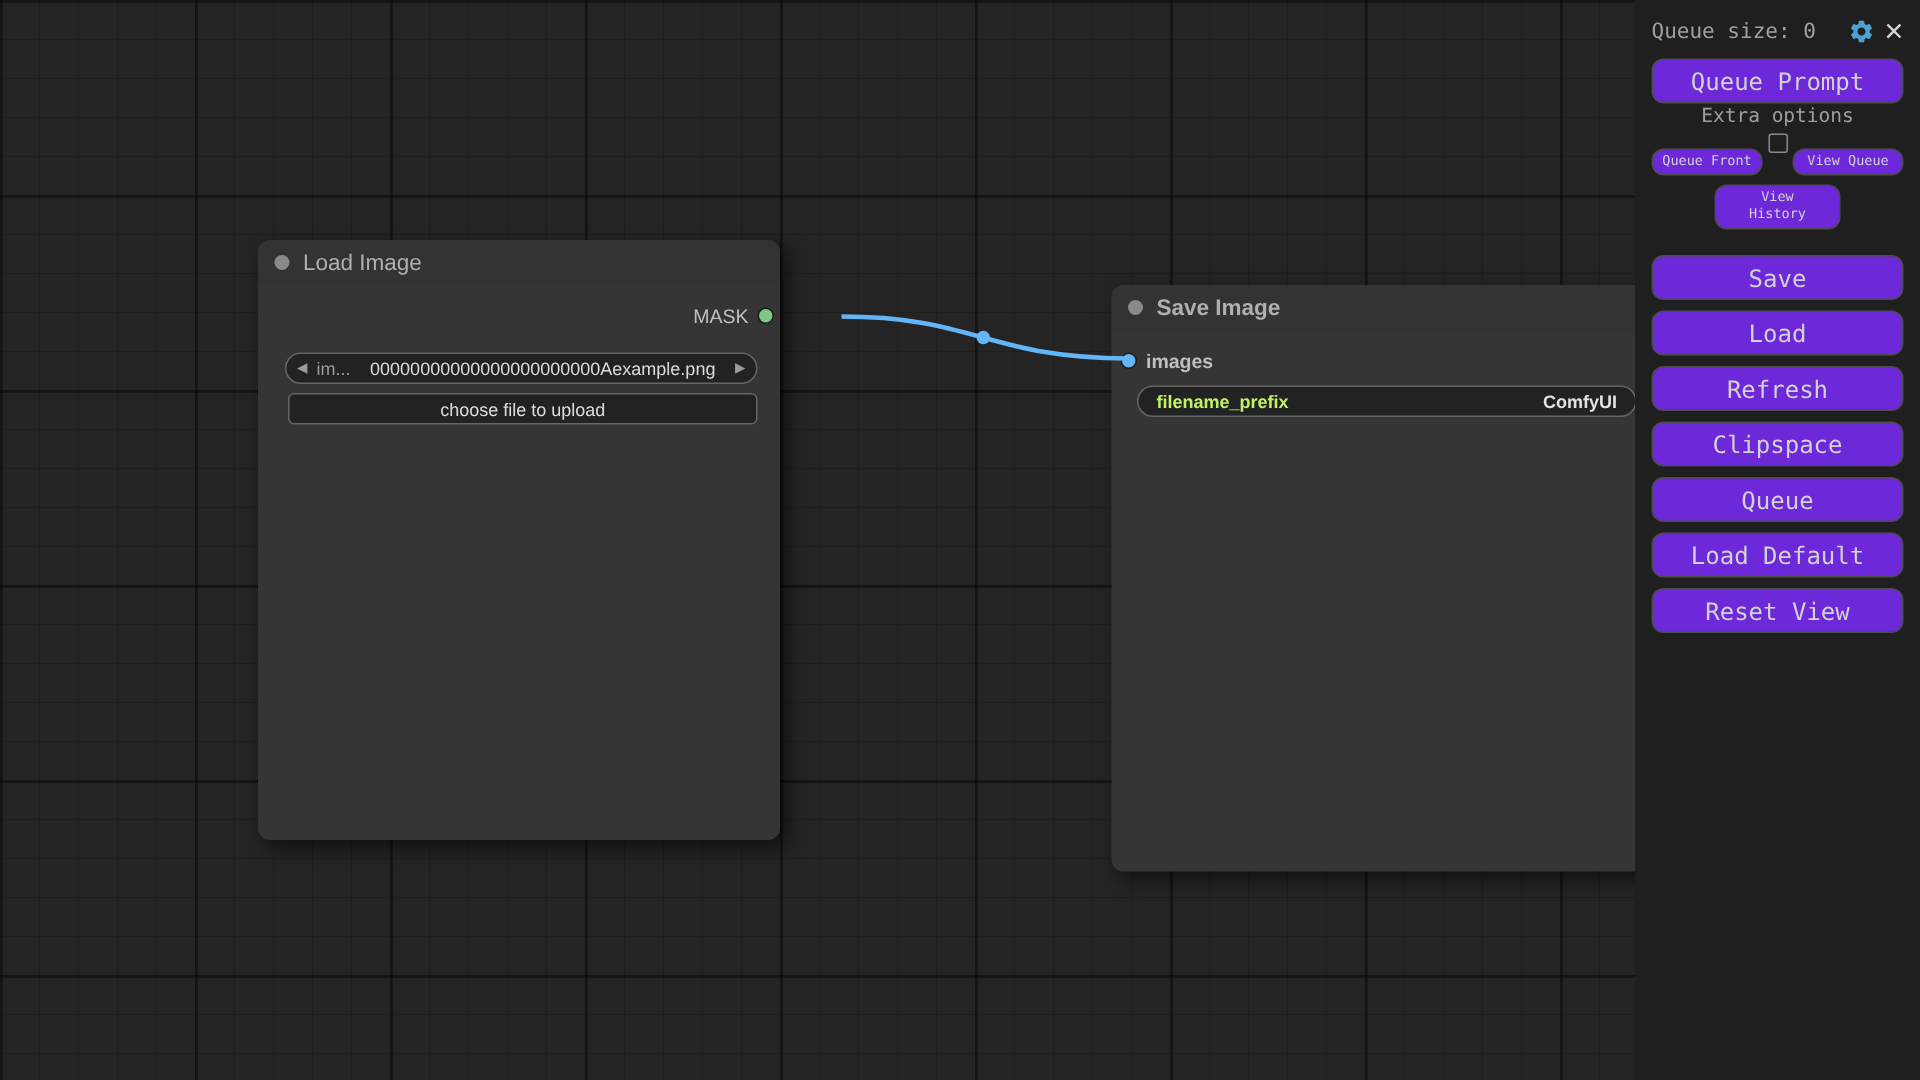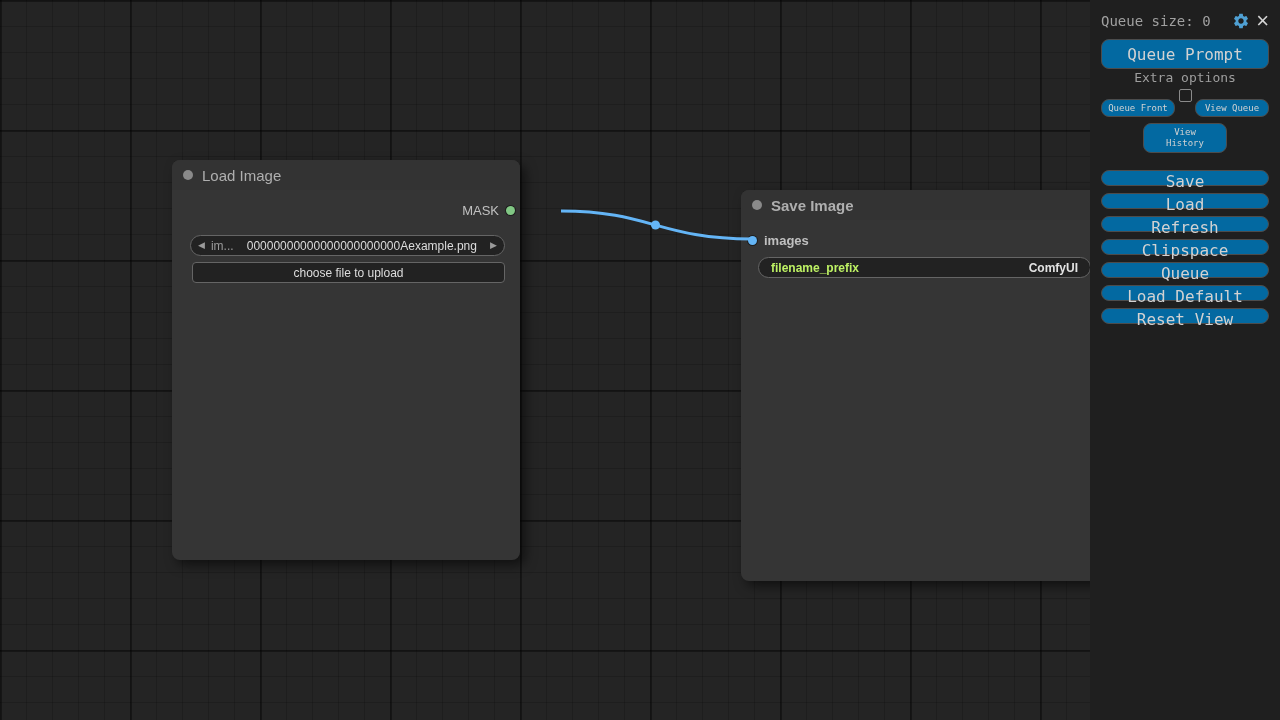--- a/index.html
+++ b/index.html
@@ -123,21 +123,21 @@
   }
   .queue-size { flex: 1; font-size: 14px; color: #a0a0a0; white-space: nowrap; }
   .gear { width: 18px; height: 18px; cursor: pointer; flex: 0 0 auto; }
   .close-x {
     font-family: "Liberation Sans", sans-serif;
     font-size: 22px; color: #d4d4d4; line-height: 18px;
     cursor: pointer; flex: 0 0 auto;
   }
   .sidebar button {
     font-family: "DejaVu Sans Mono", monospace;
-    background: #0369a1;
+    background: #6d28d9;
     border: 1px solid #4c4c4c;
     color: #d2d2d2;
     border-radius: 8px;
     cursor: pointer;
     display: block;
   }
   .btn-big {
     width: 100%; height: 30px;
     font-size: 16px;
   }
@@ -162,21 +162,21 @@
   }
   .btn-small {
     flex: 1; height: 18px;
     font-size: 9px;
     border-radius: 8px;
     padding: 0;
   }
   .vh-row { margin-top: 6px; display: flex; justify-content: center; }
   .btn-vh { width: 84px; height: 30px; font-size: 9px; line-height: 1.2; }
   .vh-text { display: block; width: 46px; margin: 0 auto; text-align: center; }
-  .menu-btn { margin-top: 7px; height: 16px; }
+  .menu-btn { margin-top: 7px; height: 30px; }
   .menu-btn.first { margin-top: 17px; }
 </style>
 </head>
 <body>
 
 <div id="app">
 
   <div class="canvas"></div>
 
   <div class="node" id="node-load">

